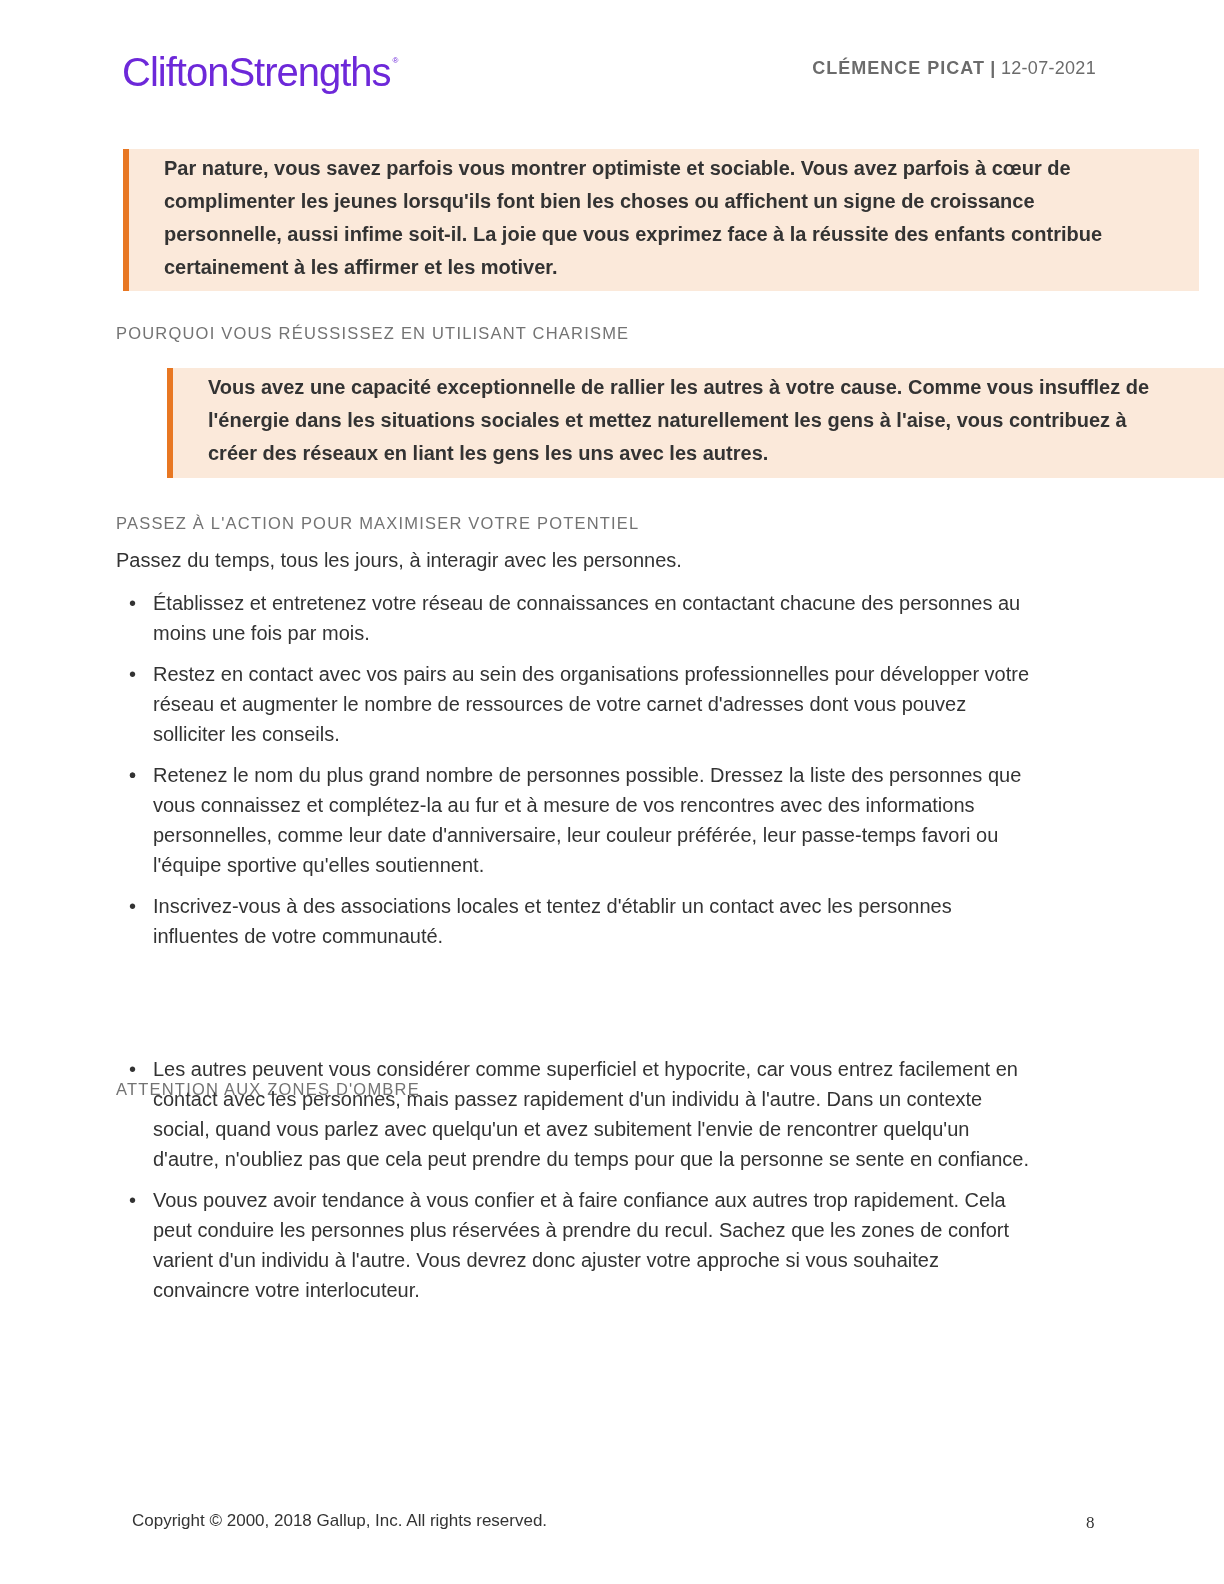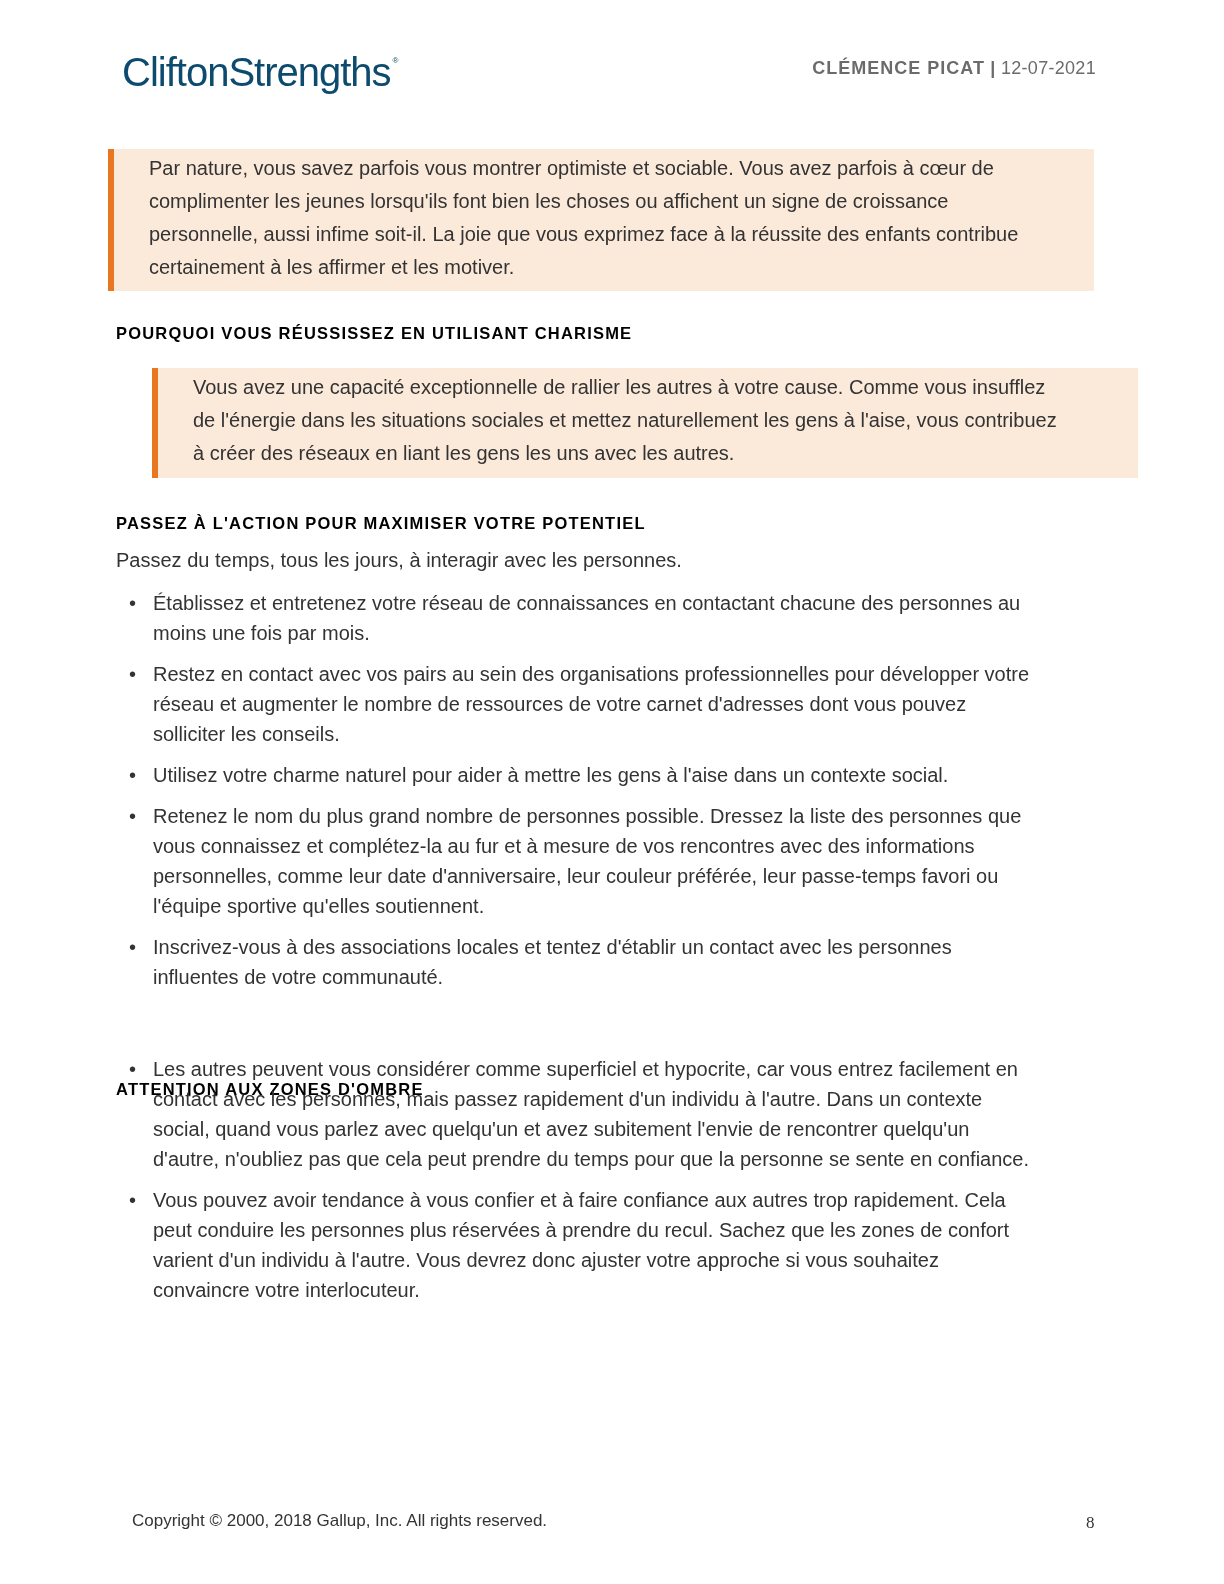--- a/index.html
+++ b/index.html
@@ -2,39 +2,39 @@
 <html><head>
   <meta charset="utf-8">
   <style>
     html, body { margin: 0; padding: 0; background: #ffffff; }
     body {
       width: 1224px; height: 1584px; position: relative; overflow: hidden;
       font-family: "Liberation Sans", sans-serif; color: #222222;
     }
     .logo {
       position: absolute; left: 122px; top: 50px;
-      font-size: 40px; letter-spacing: -1px; color: #0c4a6e; font-weight: normal;
+      font-size: 40px; letter-spacing: -1px; color: #6d28d9; font-weight: normal;
     }
     .logo sup { font-size: 8px; vertical-align: top; position: relative; top: 6px; margin-left: 2px; }
     .header-meta {
       position: absolute; right: 128px; top: 58px; font-size: 18px; color: #6b6b6b;
       letter-spacing: 0.3px;
     }
     .header-meta .name { font-weight: bold; letter-spacing: 1px; }
     .header-meta .sep { font-weight: bold; }
     .callout {
-      position: absolute; left: 108px; width: 986px; background: #fbe9da;
+      position: absolute; left: 123px; width: 1076px; background: #fbe9da;
       border-left: 6px solid #e87722; box-sizing: border-box;
-      padding: 0 70px 0 35px; font-size: 20px; line-height: 33px; color: #333333;
+      padding: 0 70px 0 35px; font-size: 20px; line-height: 33px; color: #333333; font-weight: bold;
     }
     .callout1 { top: 149px; height: 142px; padding-top: 3px; }
     .callout2 { top: 368px; height: 110px; padding-top: 3px; margin-left: 44px; }
     .section-heading {
-      position: absolute; left: 116px; font-size: 16.5px; font-weight: bold;
-      letter-spacing: 1.2px; color: #000000; text-transform: uppercase;
+      position: absolute; left: 116px; font-size: 16.5px; font-weight: normal;
+      letter-spacing: 1.2px; color: #737373; text-transform: uppercase;
     }
     .h1 { top: 324px; }
     .h2 { top: 514px; }
     .h3 { top: 1080px; }
     .lead {
       position: absolute; left: 116px; top: 549px; font-size: 20px; color: #333333;
     }
     .bullets {
       position: absolute; left: 116px; width: 920px; margin: 0; padding: 0; list-style: none;
       font-size: 20px; line-height: 30px; color: #333333;
@@ -71,21 +71,21 @@
 <div class="callout callout2">
   <span>Vous avez une capacité exceptionnelle de rallier les autres à votre cause. Comme vous insufflez de l'énergie dans les situations sociales et mettez naturellement les gens à l'aise, vous contribuez à créer des réseaux en liant les gens les uns avec les autres.</span>
 </div>
 
 <div class="section-heading h2">PASSEZ À L'ACTION POUR MAXIMISER VOTRE POTENTIEL</div>
 <div class="lead">Passez du temps, tous les jours, à interagir avec les personnes.</div>
 
 <ul class="bullets b1">
   <li><span class="dot">•</span><span>Établissez et entretenez votre réseau de connaissances en contactant chacune des personnes au moins une fois par mois.</span></li>
   <li><span class="dot">•</span><span>Restez en contact avec vos pairs au sein des organisations professionnelles pour développer votre réseau et augmenter le nombre de ressources de votre carnet d'adresses dont vous pouvez solliciter les conseils.</span></li>
-  <li><span class="dot">•</span><span>Utilisez votre charme naturel pour aider à mettre les gens à l'aise dans un contexte social.</span></li>
+  <li><span class="dot">•</span></li>
   <li><span class="dot">•</span><span>Retenez le nom du plus grand nombre de personnes possible. Dressez la liste des personnes que vous connaissez et complétez-la au fur et à mesure de vos rencontres avec des informations personnelles, comme leur date d'anniversaire, leur couleur préférée, leur passe-temps favori ou l'équipe sportive qu'elles soutiennent.</span></li>
   <li><span class="dot">•</span><span>Inscrivez-vous à des associations locales et tentez d'établir un contact avec les personnes influentes de votre communauté.</span></li>
 </ul>
 
 <div class="section-heading h3">ATTENTION AUX ZONES D'OMBRE</div>
 
 <ul class="bullets b2">
   <li><span class="dot">•</span><span>Les autres peuvent vous considérer comme superficiel et hypocrite, car vous entrez facilement en contact avec les personnes, mais passez rapidement d'un individu à l'autre. Dans un contexte social, quand vous parlez avec quelqu'un et avez subitement l'envie de rencontrer quelqu'un d'autre, n'oubliez pas que cela peut prendre du temps pour que la personne se sente en confiance.</span></li>
   <li><span class="dot">•</span><span>Vous pouvez avoir tendance à vous confier et à faire confiance aux autres trop rapidement. Cela peut conduire les personnes plus réservées à prendre du recul. Sachez que les zones de confort varient d'un individu à l'autre. Vous devrez donc ajuster votre approche si vous souhaitez convaincre votre interlocuteur.</span></li>
 </ul>

